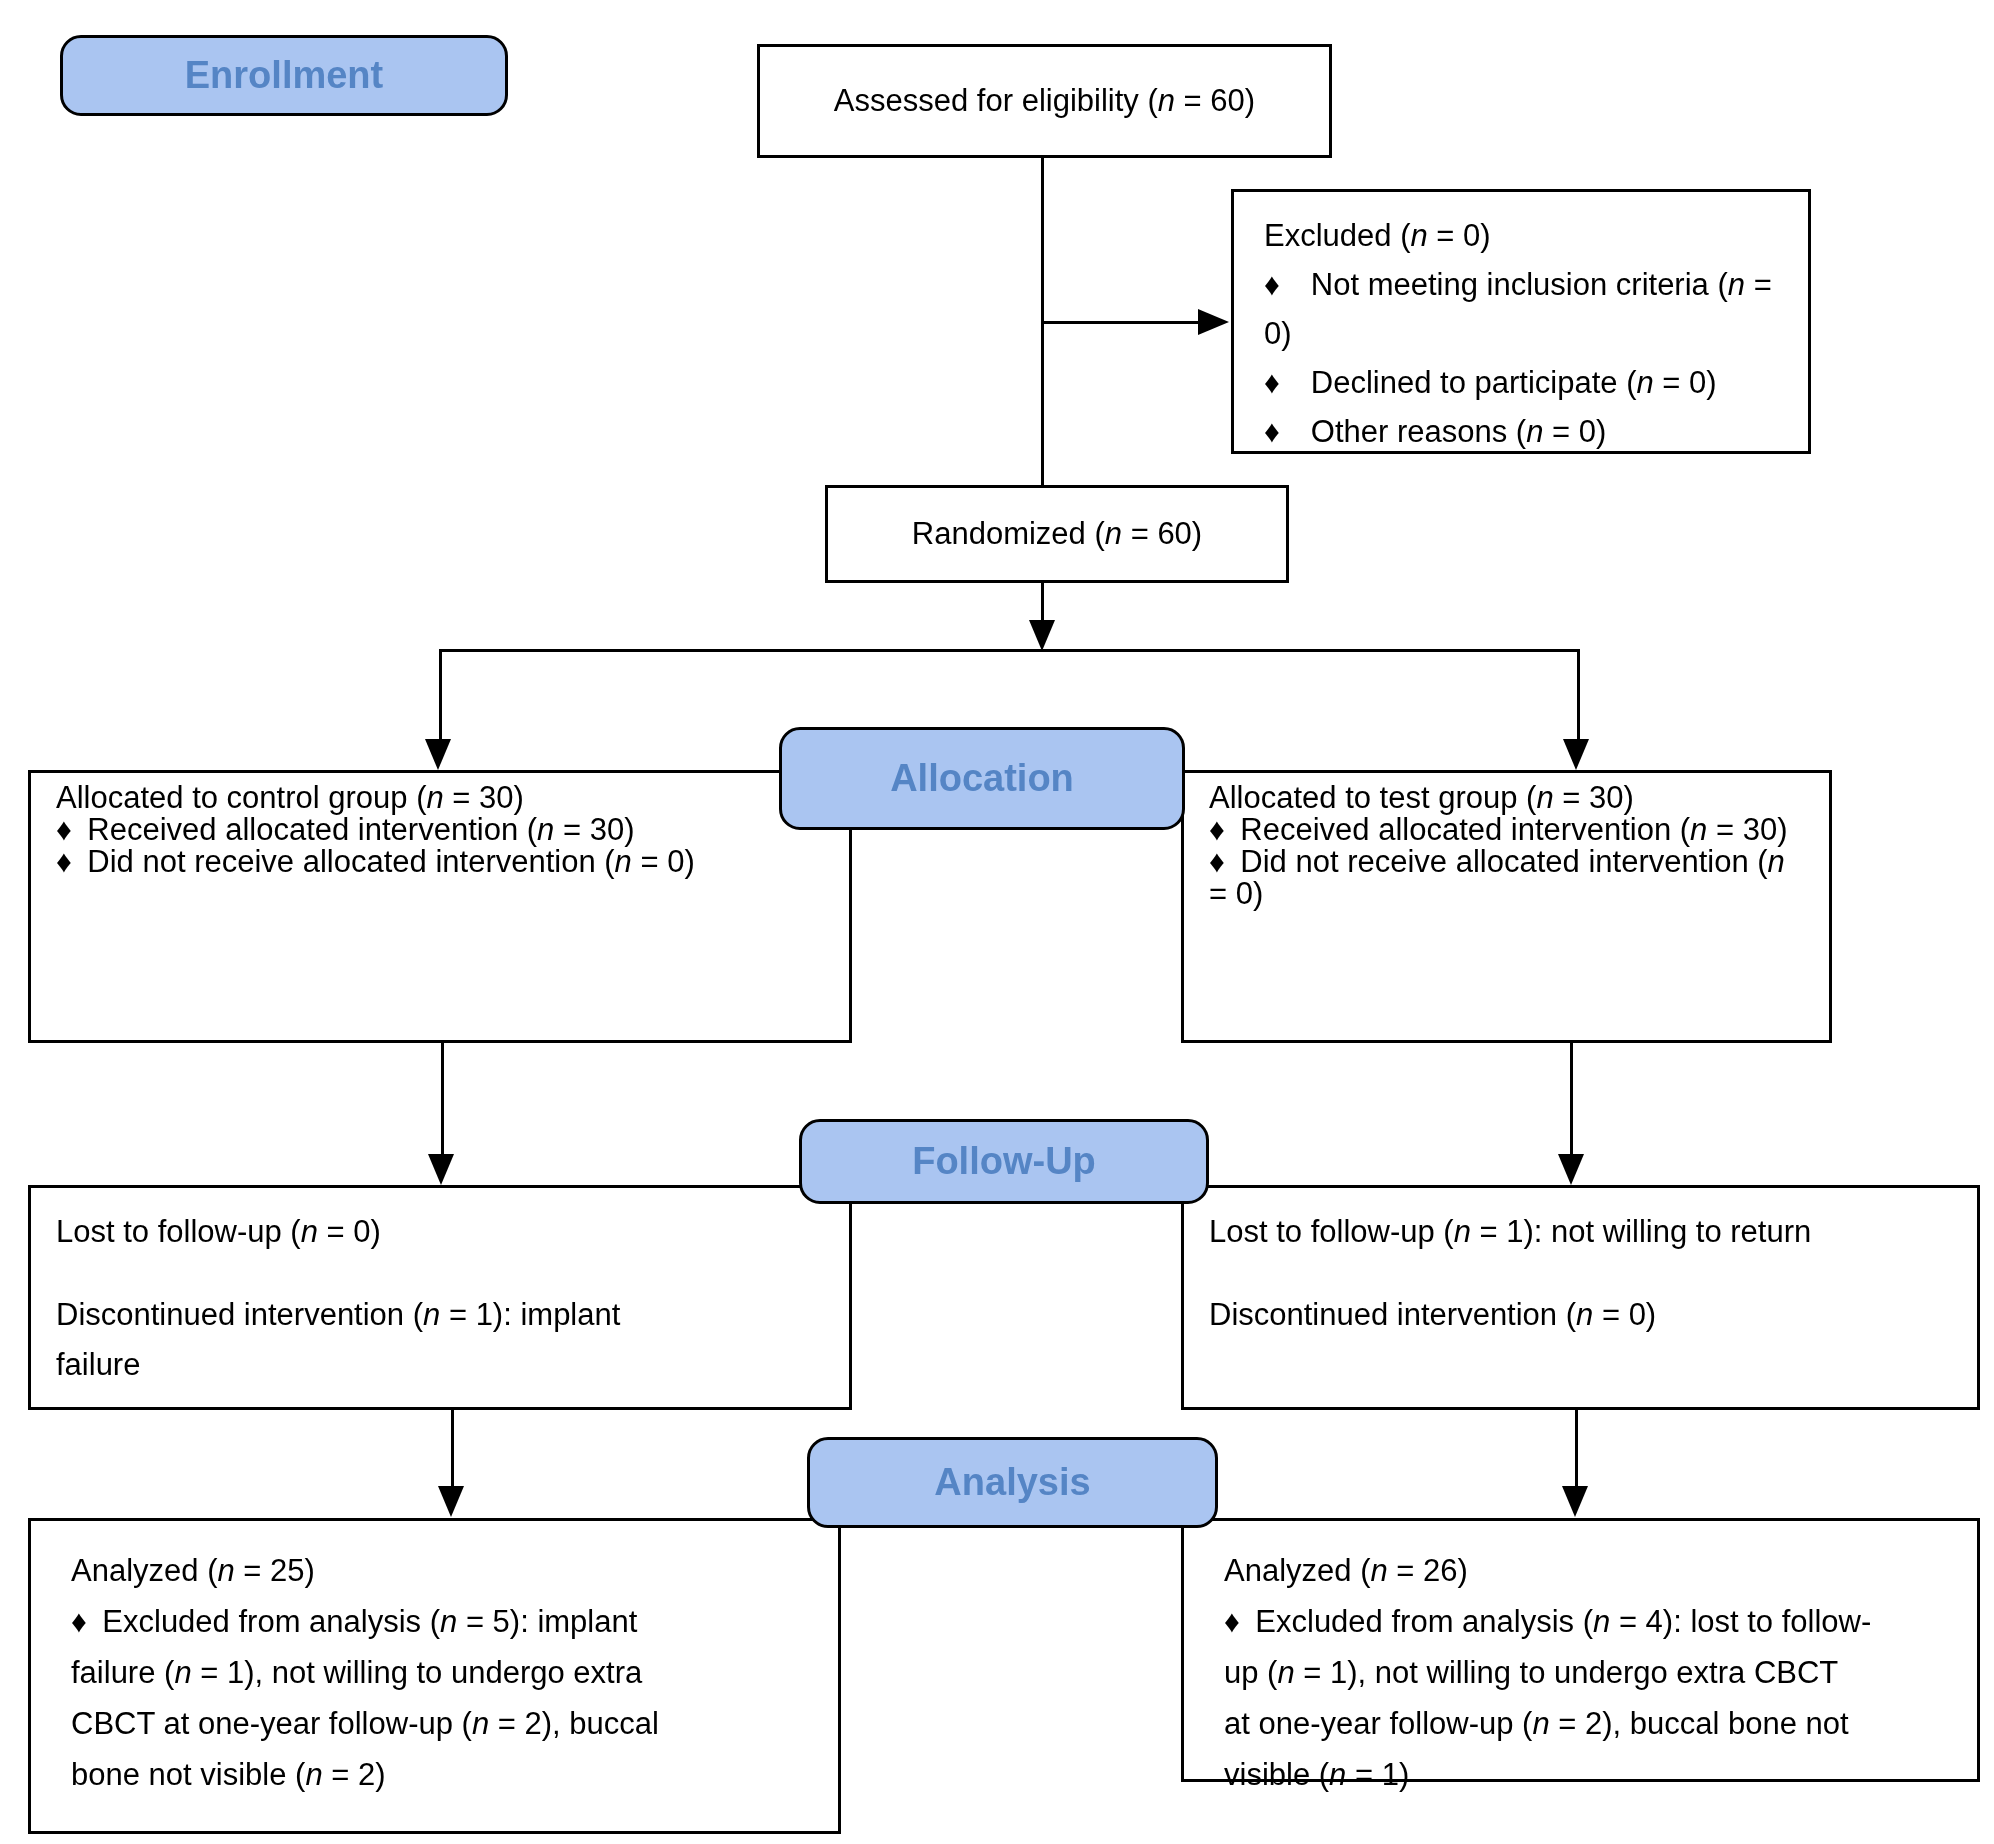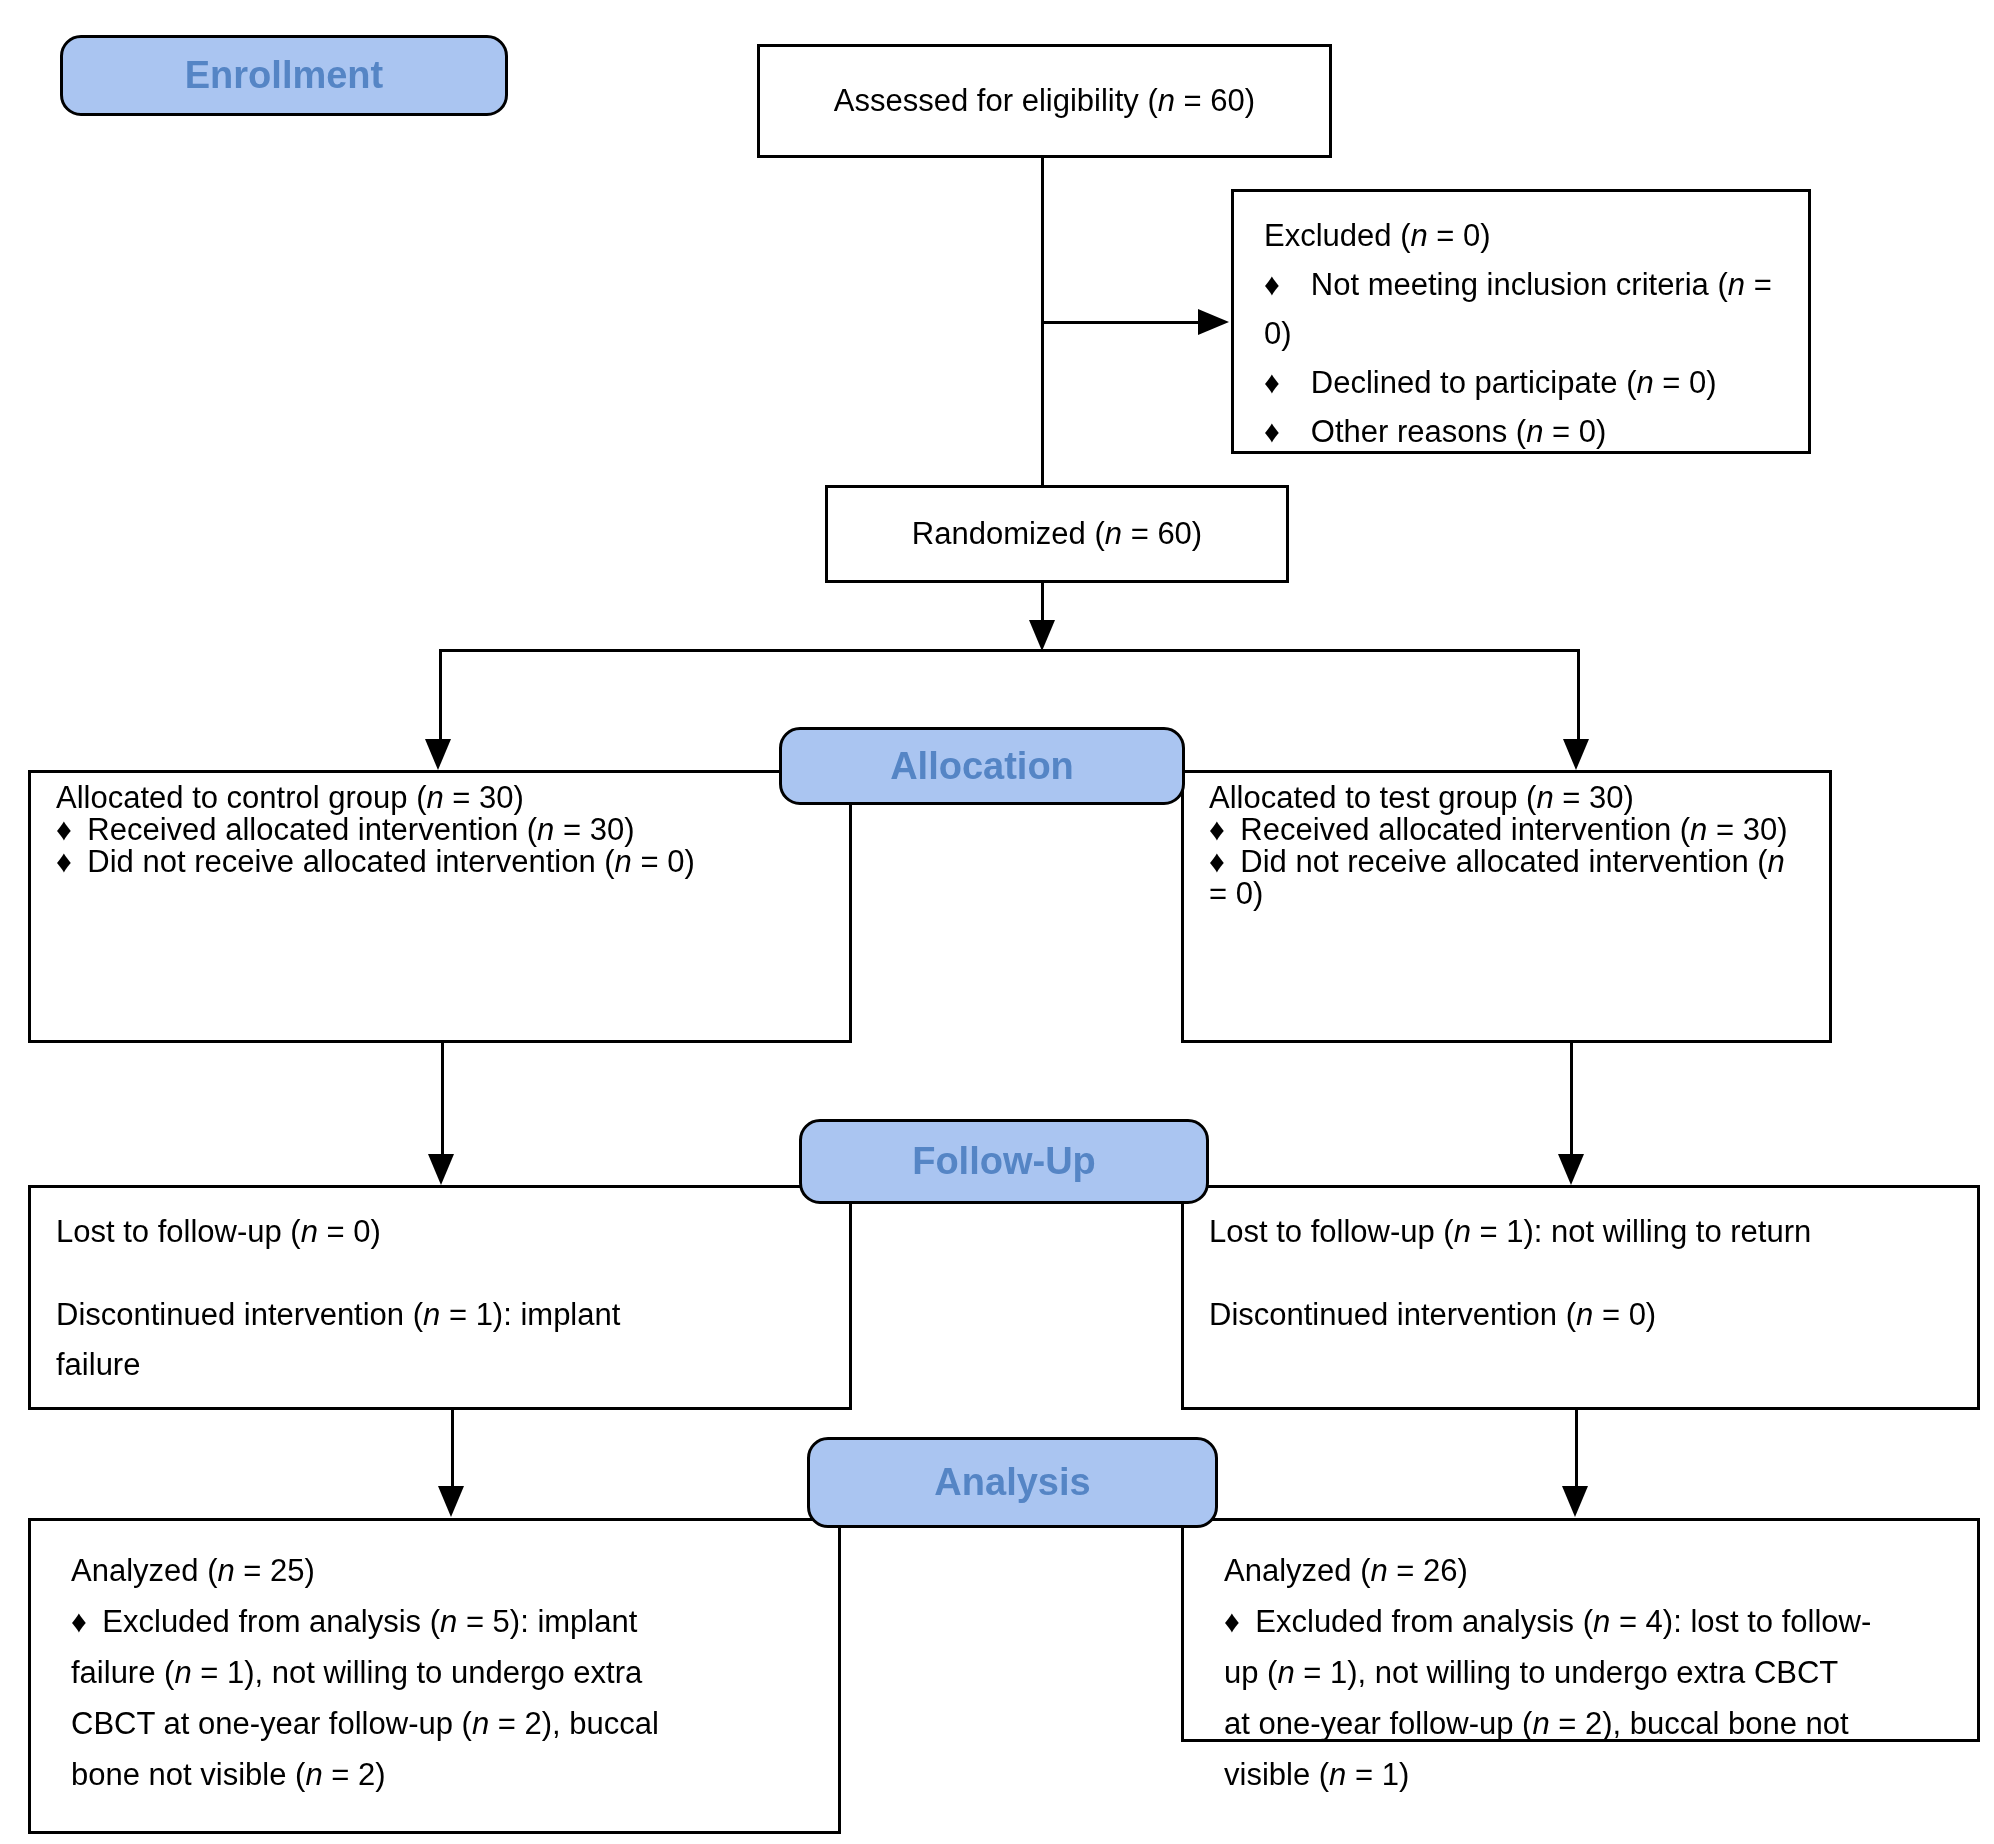--- a/index.html
+++ b/index.html
@@ -123,29 +123,29 @@
     <div class="content">
       <p>Lost to follow-up (<i>n</i> = 1): not willing to return</p>
       <p>Discontinued intervention (<i>n</i> = 0)</p>
     </div>
   </div>
 
   <div class="box analysis-box" style="left:28px;top:1518px;width:813px;height:316px;">
     <span class="content">Analyzed (<i>n</i> = 25)<br>♦ Excluded from analysis (<i>n</i> = 5): implant<br>failure (<i>n</i> = 1), not willing to undergo extra<br>CBCT at one-year follow-up (<i>n</i> = 2), buccal<br>bone not visible (<i>n</i> = 2)</span>
   </div>
 
-  <div class="box analysis-box" style="left:1181px;top:1518px;width:799px;height:224px;">
+  <div class="box analysis-box" style="left:1181px;top:1518px;width:799px;height:264px;">
     <span class="content">Analyzed (<i>n</i> = 26)<br>♦ Excluded from analysis (<i>n</i> = 4): lost to follow-<br>up (<i>n</i> = 1), not willing to undergo extra CBCT<br>at one-year follow-up (<i>n</i> = 2), buccal bone not<br>visible (<i>n</i> = 1)</span>
   </div>
 
   <div class="stage-label" style="left:60px;top:35px;width:448px;height:81px;">
     <span>Enrollment</span>
   </div>
 
-  <div class="stage-label" style="left:779px;top:727px;width:406px;height:78px;justify-content:center;">
+  <div class="stage-label" style="left:779px;top:727px;width:406px;height:103px;justify-content:center;">
     <span>Allocation</span>
   </div>
 
   <div class="stage-label" style="left:799px;top:1119px;width:410px;height:85px;">
     <span>Follow-Up</span>
   </div>
 
   <div class="stage-label" style="left:807px;top:1437px;width:411px;height:91px;">
     <span>Analysis</span>
   </div>

